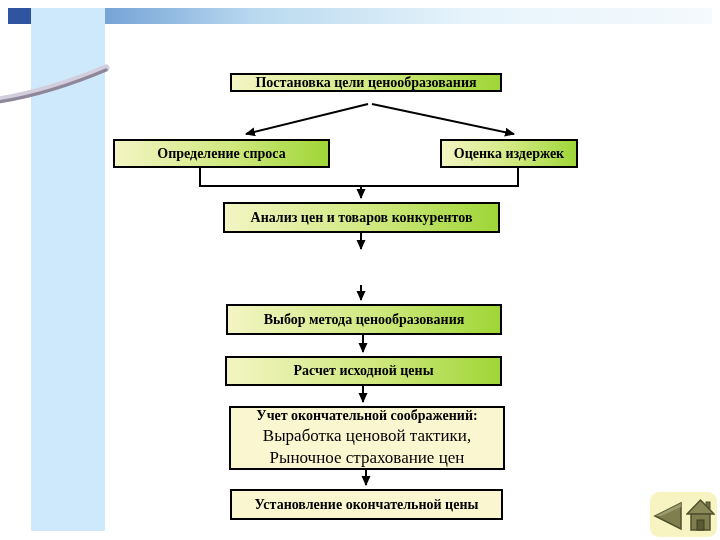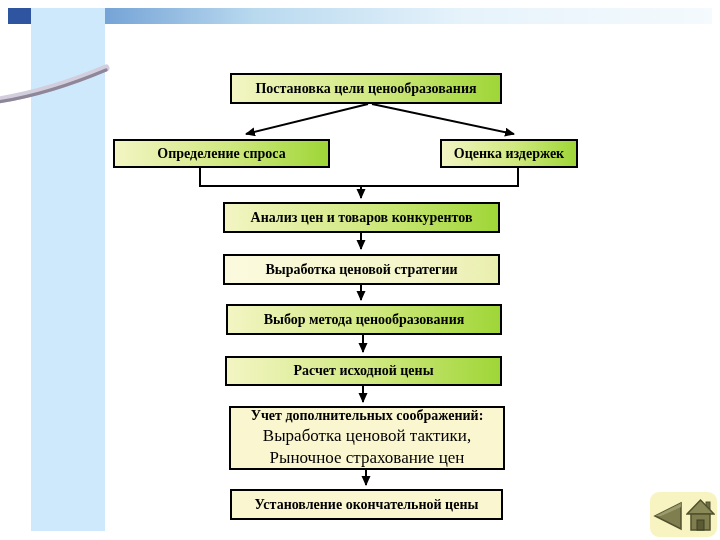--- a/index.html
+++ b/index.html
@@ -42,21 +42,21 @@
   .box{
     position:absolute;box-sizing:border-box;border:2px solid var(--box_border,#000000);
     display:flex;align-items:center;justify-content:center;text-align:center;
     font-weight:bold;font-size:14px;color:#000;line-height:1.1;
   }
   .box.grad{background:linear-gradient(90deg,var(--grad_light,#f3f5c3) 0%,var(--grad_mid,#cfe87e) 55%,var(--grad_green,#9fd637) 100%);}
   .box.cream{background:linear-gradient(90deg,var(--pale_light,#fbfade) 0%,#f4f5c9 70%,var(--pale_mid,#e9efae) 100%);}
   .box.pale{background:var(--pale_solid,#faf6cf);}
   .box.multi{flex-direction:column;justify-content:center;line-height:1.3;}
   .box .sub{font-weight:normal;font-size:17px;}
-  .b1{left:230px;top:73px;width:272px;height:31px;}
+  .b1{left:230px;top:73px;width:272px;height:19px;}
   .b2{left:113px;top:139px;width:217px;height:29px;}
   .b3{left:440px;top:139px;width:138px;height:29px;}
   .b4{left:223px;top:202px;width:277px;height:31px;}
   .b5{left:223px;top:254px;width:277px;height:31px;}
   .b6{left:226px;top:304px;width:276px;height:31px;}
   .b7{left:225px;top:356px;width:277px;height:30px;}
   .b8{left:229px;top:406px;width:276px;height:64px;}
   .b9{left:230px;top:489px;width:273px;height:31px;}
   .nav-panel{
     position:absolute;left:650px;top:492px;width:67px;height:45px;
@@ -104,31 +104,28 @@
   </div>
   <div class="box grad b2">
     <span>Определение спроса</span>
   </div>
   <div class="box grad b3">
     <span>Оценка издержек</span>
   </div>
   <div class="box grad b4">
     <span>Анализ цен и товаров конкурентов</span>
   </div>
-  <div class="box cream b5">
-    <span>Выработка ценовой стратегии</span>
-  </div>
   <div class="box grad b6">
     <span>Выбор метода ценообразования</span>
   </div>
   <div class="box grad b7">
     <span>Расчет исходной цены</span>
   </div>
   <div class="box pale multi b8">
-    <span>Учет дополнительных соображений:</span>
+    <span>Учет окончательной соображений:</span>
     <span class="sub">Выработка ценовой тактики,</span>
     <span class="sub">Рыночное страхование цен</span>
   </div>
   <div class="box pale b9">
     <span>Установление окончательной цены</span>
   </div>
 
   <div class="nav-panel">
     <svg class="nav-icon" width="30" height="32" viewBox="0 0 30 32">
       <polygon points="28,4 28,30 2,17" fill="#7e7e4e" stroke="#50502e" stroke-width="1.5"></polygon>

